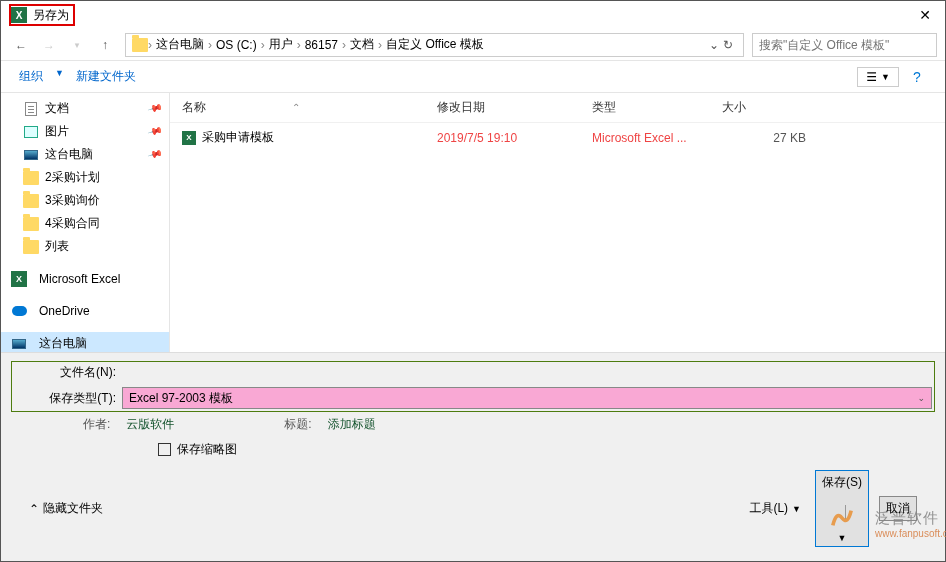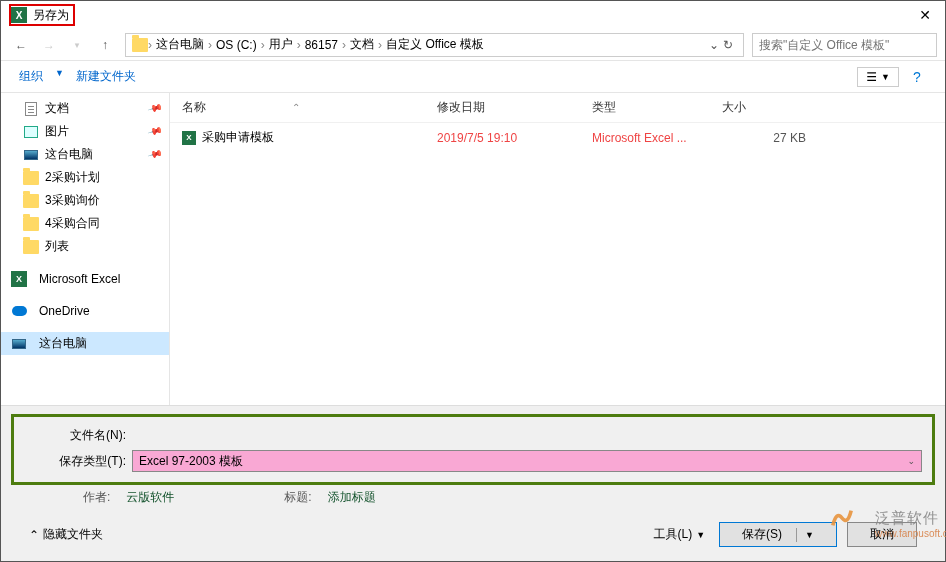--- a/index.html
+++ b/index.html
@@ -56,34 +56,34 @@
     .file-row { display: flex; padding: 4px 12px; align-items: center; cursor: pointer; }
     .file-row .col-name { display: flex; align-items: center; gap: 6px; }
     .file-row .col-date, .file-row .col-type { color: #ef4444; }
     .file-row .col-size { color: #555; }
     
     .bottom { border-top: 1px solid #ddd; padding: 10px 12px 8px 12px; background: #f0f0f0; }
     .form-row { display: flex; align-items: center; margin-bottom: 6px; }
     .form-label { width: 108px; text-align: right; padding-right: 6px; }
     .form-input { flex: 1; height: 22px; border: 1px solid #888; padding: 0 6px; font-size: 12px; background: #fff; }
     .form-select { flex: 1; height: 22px; border: 1px solid #888; padding: 0 6px; background: #f9a8d4; display: flex; align-items: center; justify-content: space-between; cursor: pointer; }
-    .red-box { border: 3px solid #4d7c0f; padding: 10px; margin: -2px; }
+    .red-box { border: 1px solid #4d7c0f; padding: 2px; margin: -2px; }
     .meta-row { display: flex; gap: 50px; padding: 6px 0 4px 70px; align-items: center; }
     .meta-item { display: flex; gap: 16px; align-items: center; }
     .meta-label { color: #555; }
     .meta-link { color: #14532d; cursor: pointer; }
     .tag-input { border: 1px solid #888; padding: 1px 4px; width: 100px; height: 18px; color: #0066cc; }
     .thumb-row { display: flex; align-items: center; gap: 6px; padding: 4px 0 0 145px; }
     .chk { width: 13px; height: 13px; border: 1px solid #333; cursor: pointer; }
     
     .action-row { display: flex; align-items: center; justify-content: space-between; padding: 12px 16px 6px 16px; }
     .action-left { display: flex; align-items: center; gap: 4px; cursor: pointer; }
     .action-right { display: flex; gap: 10px; align-items: center; }
     .tools-btn { display: flex; gap: 4px; align-items: center; cursor: pointer; padding: 2px 4px; }
-    .btn { border: 1px solid #888; padding: 3px 22px; background: #e1e1e1; cursor: pointer; display:flex; align-items:center; gap:8px; }
+    .btn { border: 1px solid #888; padding: 3px 6px; background: #e1e1e1; cursor: pointer; display:flex; align-items:center; gap:14px;flex-direction:column; }
     .btn-primary { border: 1px solid #0078d4; }
     .btn-cancel-text { position: relative; z-index: 2;}
     
     .watermark { position: absolute; right: -20px; bottom: 16px; width:130px; height: 36px; opacity: 0.9; z-index: 1; pointer-events: none; color: #8a8a8a; }
     .watermark .wm-title { color:#888; font-size: 15px; font-weight: 500; letter-spacing: 1px; }
     .watermark .wm-url { color:#d8834a; font-size: 10px; }
     .wm-logo { position:absolute; left:-4px; top:-2px; width:22px; height:22px; }
     .wm-logo svg { width:22px; height:22px;}
     .wm-text { position:absolute; left: 40px; top:0; }
   </style>
@@ -253,20 +253,24 @@
       <div class="meta-item">
         <span class="meta-label">作者:</span>
         <span class="meta-link">云版软件</span>
       </div>
       <div class="meta-item" style="margin-left:60px;">
         <span class="meta-label">标题:</span>
         <span class="meta-link">添加标题</span>
       </div>
     </div>
 
+    <div class="thumb-row">
+      <span class="chk"></span>
+      <span>保存缩略图</span>
+    </div>
 
     <div class="action-row">
       <div class="action-left">
         <span>⌃</span>
         <span>隐藏文件夹</span>
       </div>
       <div class="action-right">
         <span class="tools-btn">
             <span>工具(L)</span> 
             <span style="font-size:9px;">▼</span>

